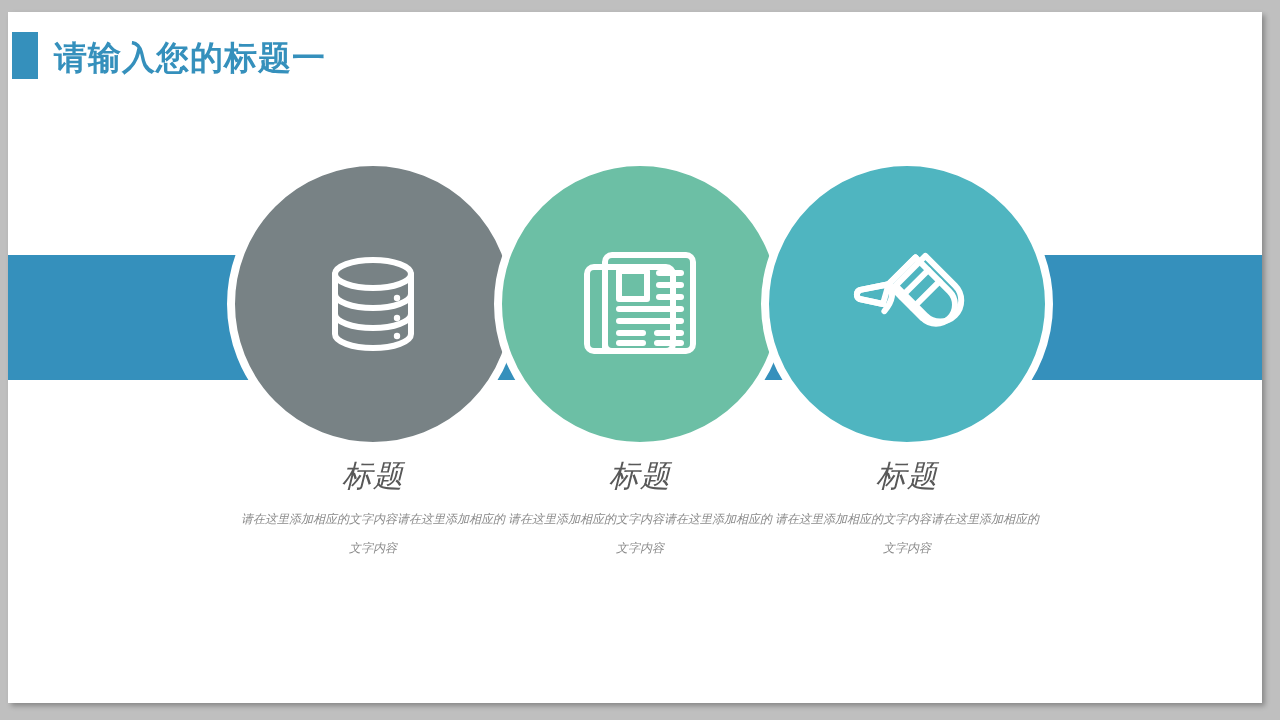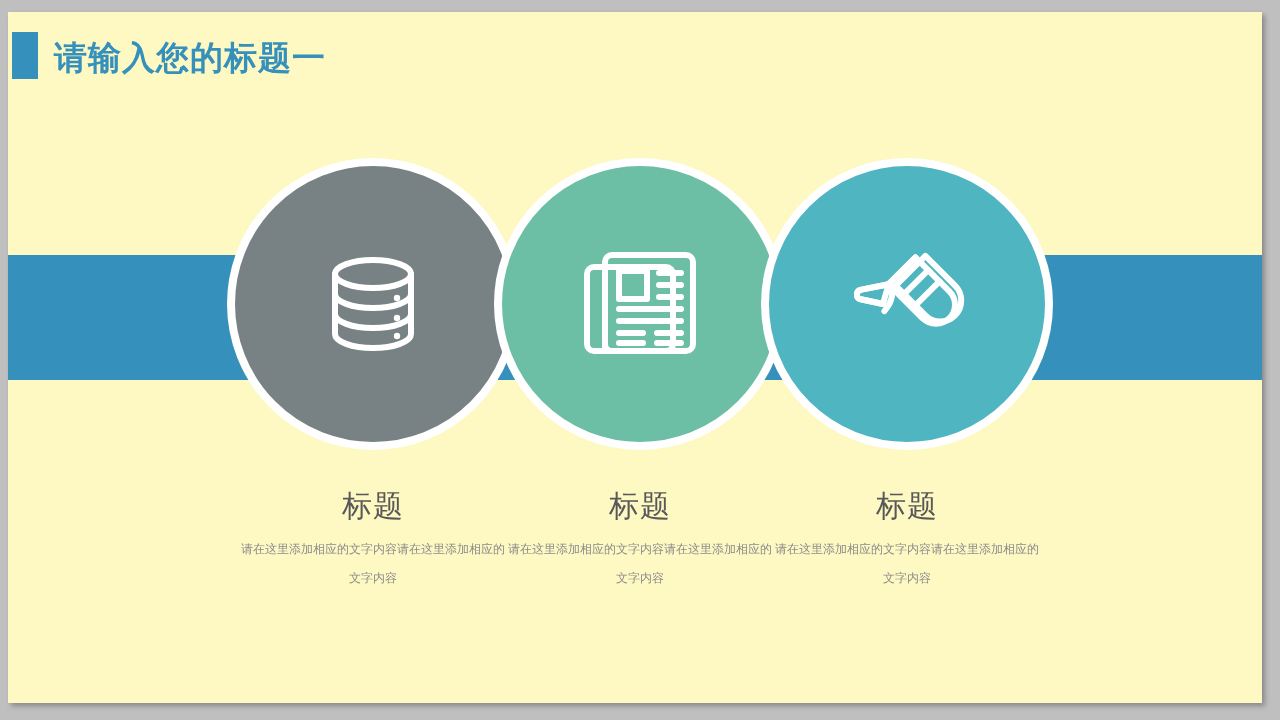--- a/index.html
+++ b/index.html
@@ -81,23 +81,24 @@
   }
   .circle-1 { left: 219px; background: #788285; }
   .circle-2 { left: 486px; background: #6cbfa5; }
   .circle-3 { left: 753px; background: #4fb5c0; }
 
   .circle svg { display: block; }
 
   
   .col {
     position: absolute;
-    top: 474px;
+    top: 444px;
     width: 290px;
     text-align: center;
+    font-style: italic;
   }
   .col-1 { left: 220px; }
   .col-2 { left: 487px; }
   .col-3 { left: 754px; }
 
   .col-heading {
     font-size: 30px;
     color: #585858;
     line-height: 40px;
     margin: 0 0 9px 0;
@@ -110,21 +111,21 @@
     line-height: 29px;
     margin: 0;
     padding: 0 12px;
     font-weight: normal;
     text-align: center;
   }
 </style>
 </head>
 <body style="background: rgb(191, 191, 191);">
 
-<div class="slide" style="background: #fef9c3;">
+<div class="slide" style="background: #ffffff;">
 
   <div class="title-marker" style="background: rgb(53, 144, 188);"></div>
   <div class="slide-title" style="color: rgb(53, 144, 188);">请输入您的标题一</div>
 
   <div class="band" style="background: rgb(53, 144, 188);"></div>
 
   <div class="circles">
 
     <div class="circle circle-1" style="background: rgb(120, 130, 133);">
       <span>

